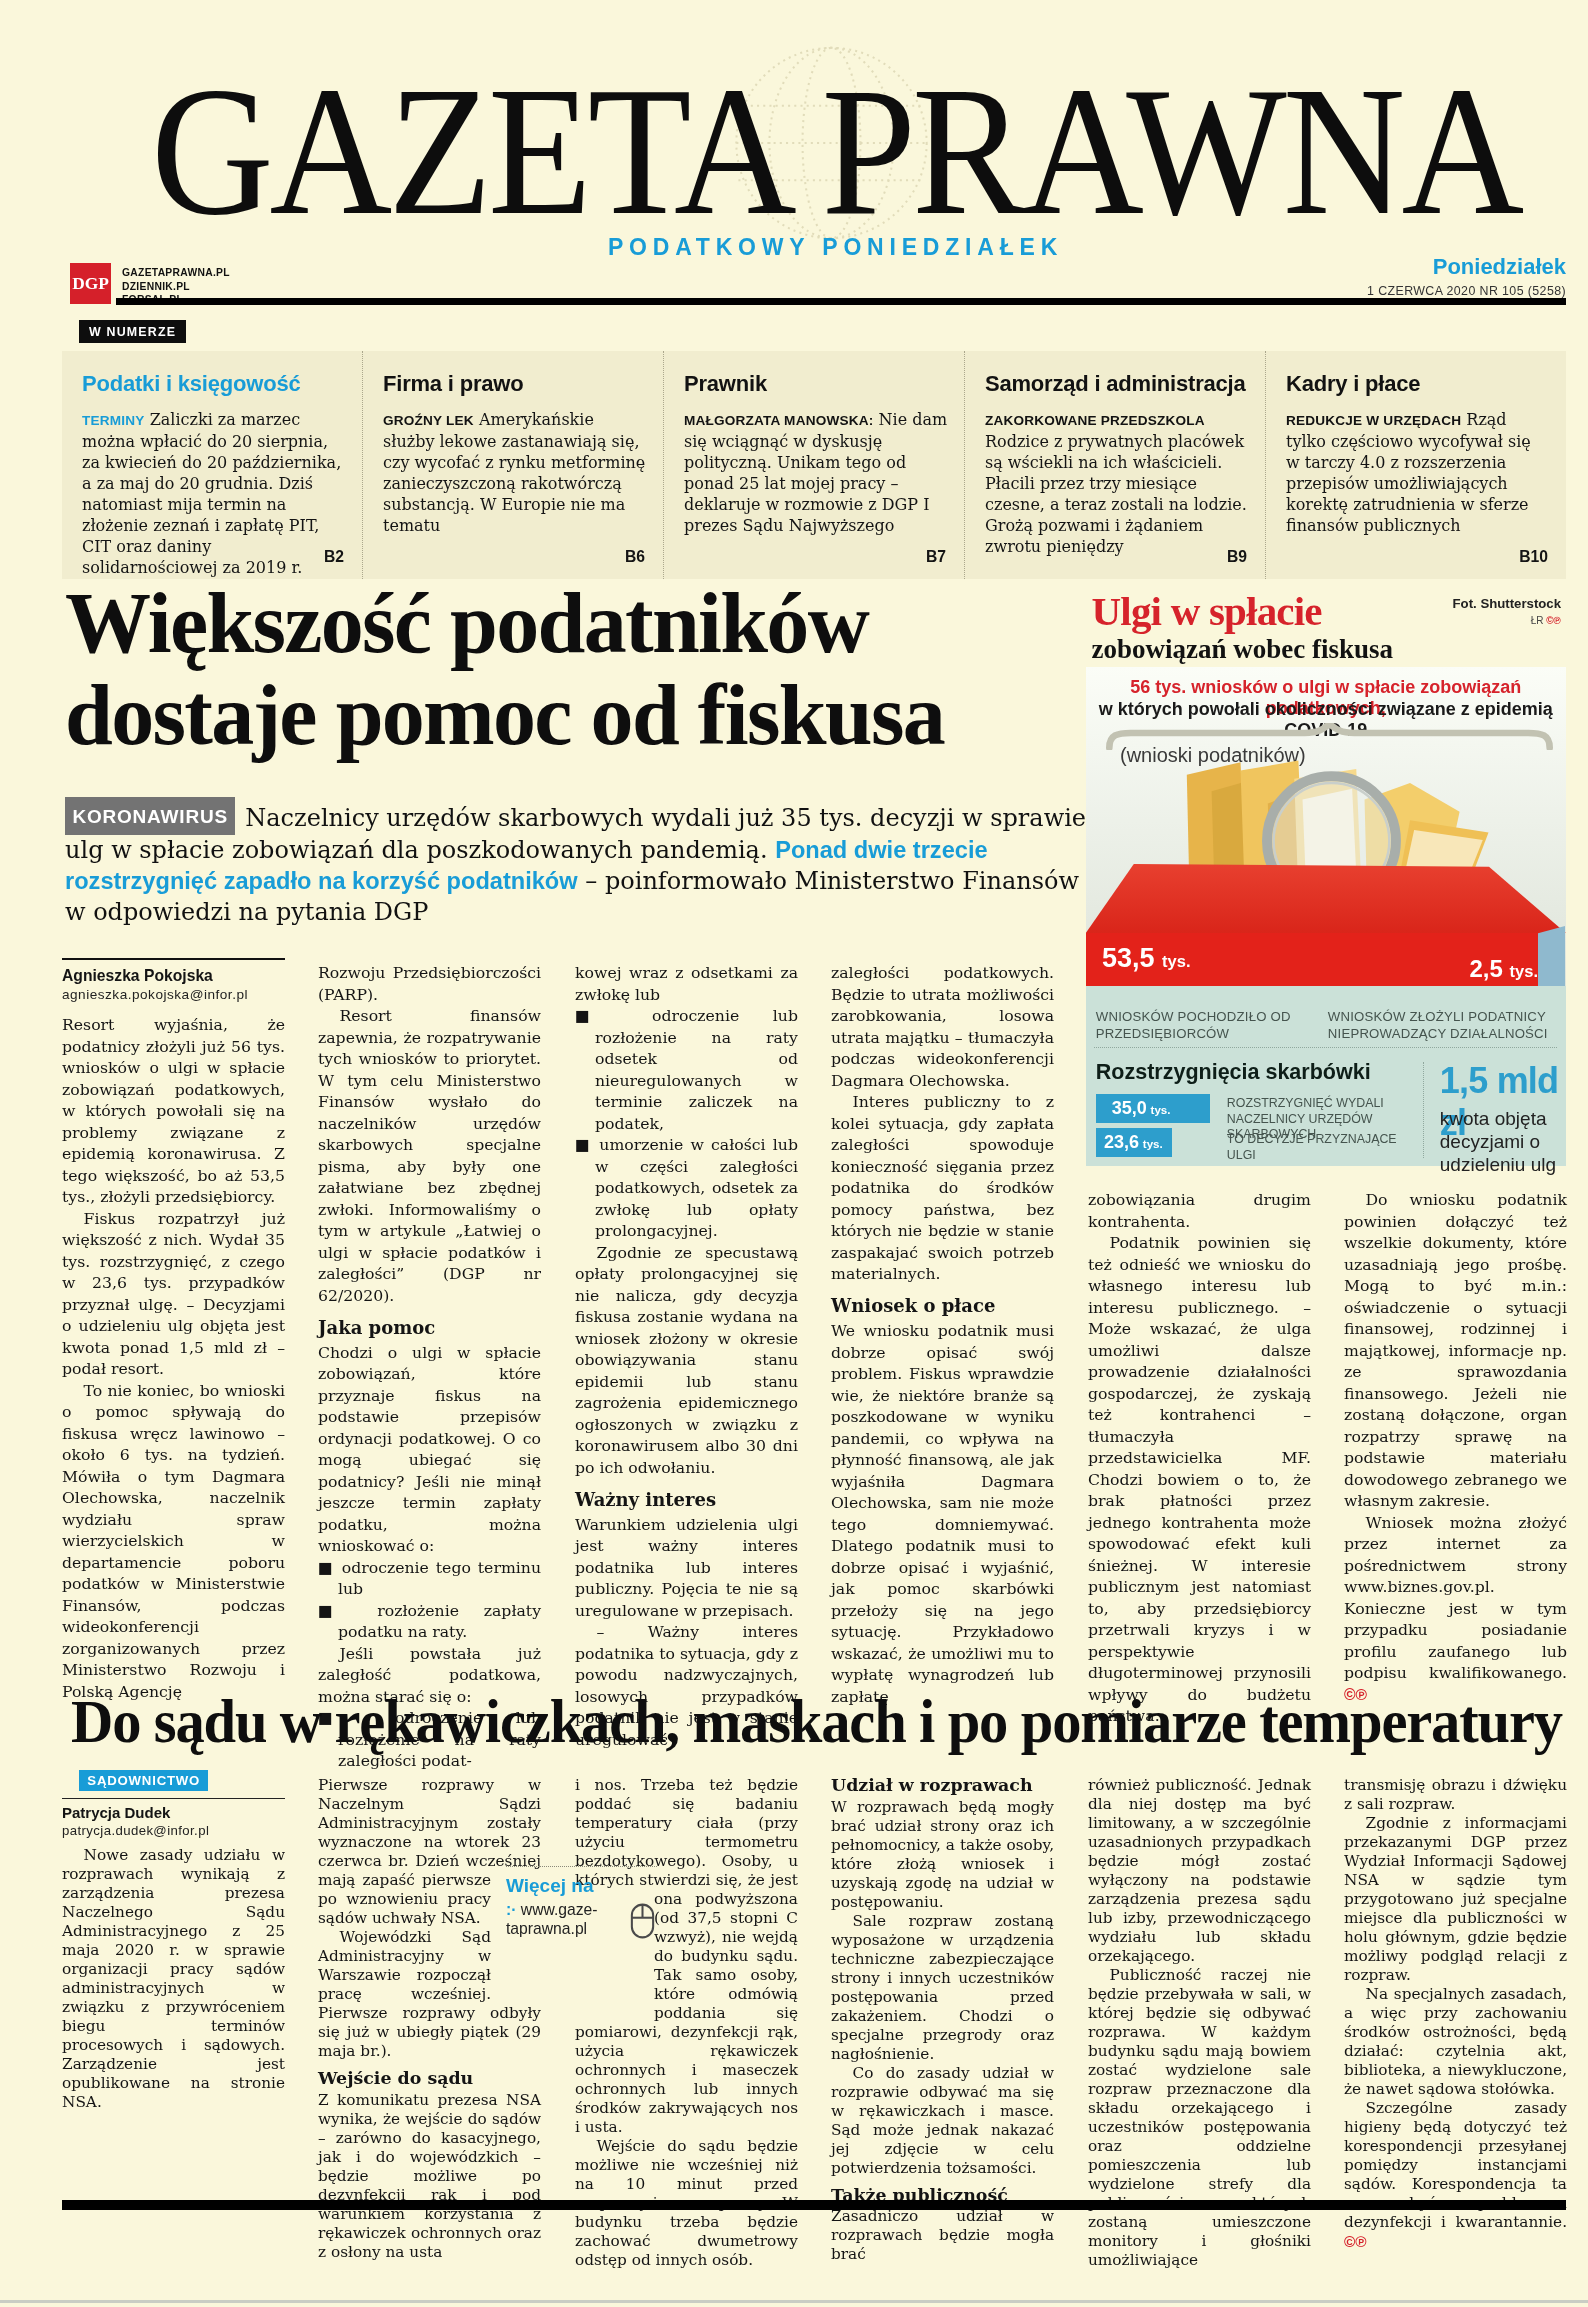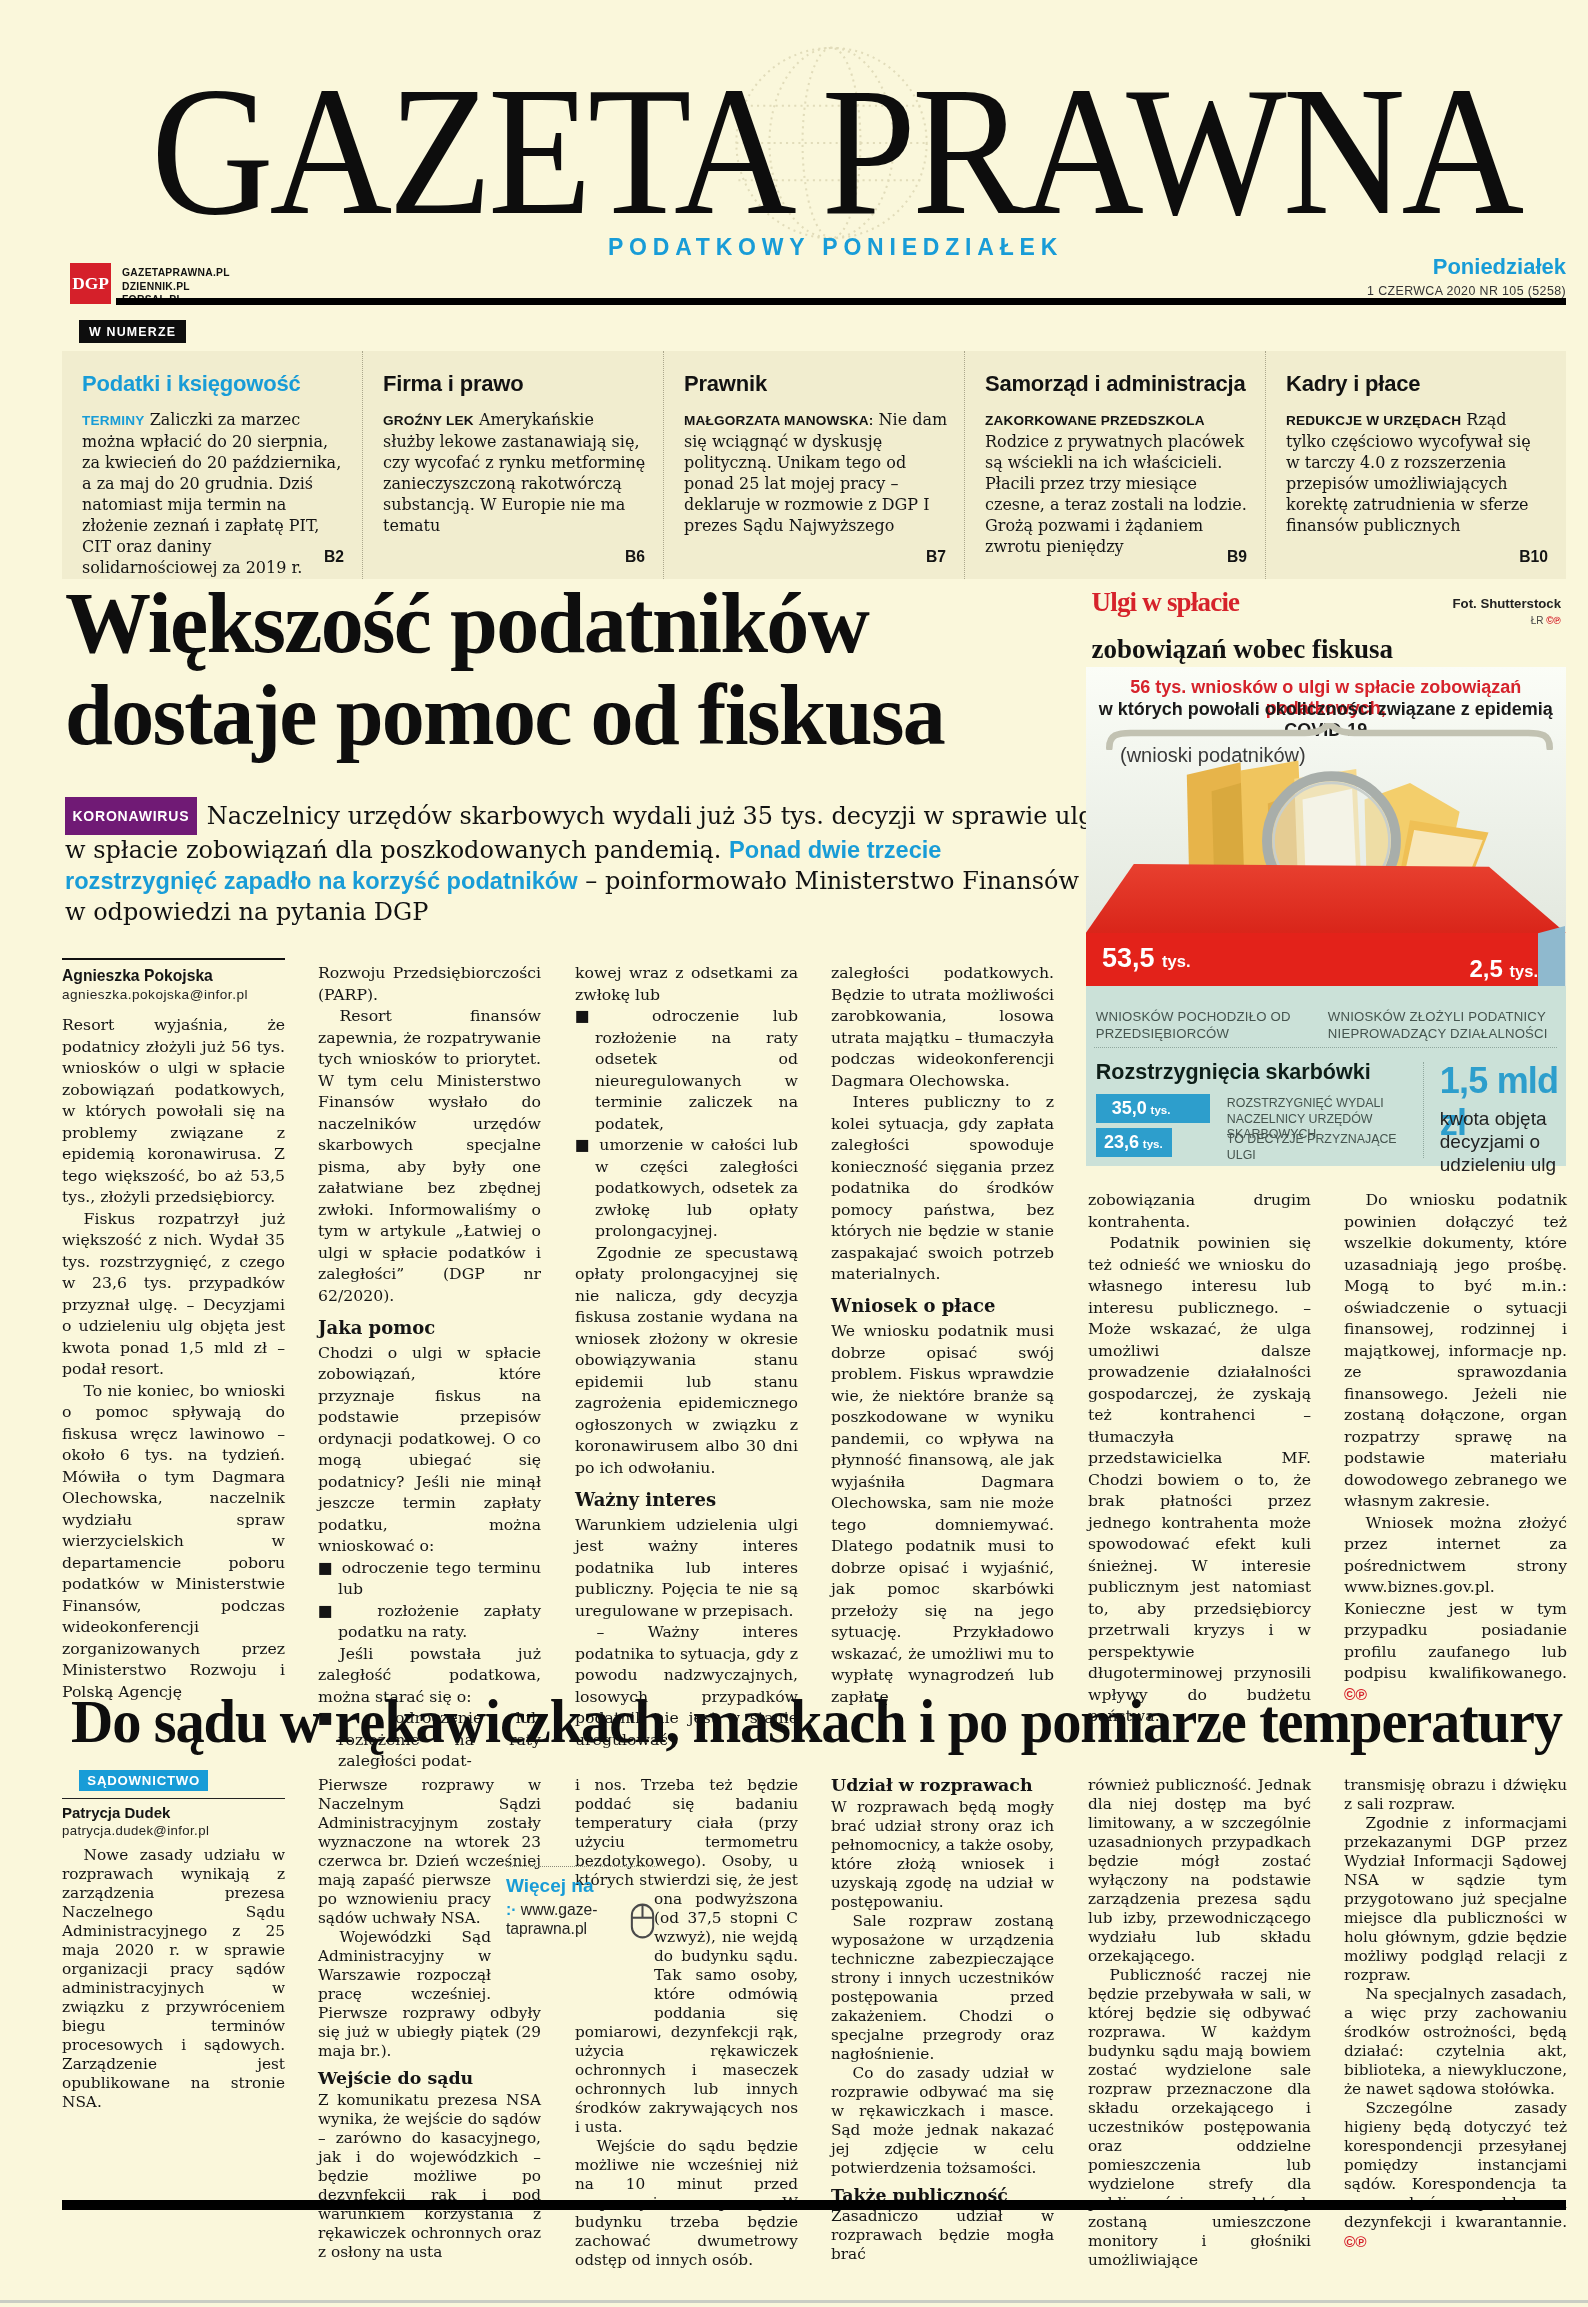--- a/index.html
+++ b/index.html
@@ -24,37 +24,37 @@
   .band h3{margin:0 0 11.6px;font-family:"Liberation Sans",sans-serif;font-weight:bold;font-size:22px;letter-spacing:-0.2px;color:#121212;}
   .band h3.blue{color:#189CD7;}
   .band p{margin:0;font-size:16px;line-height:21px;}
   .band .tag{font-family:"Liberation Sans",sans-serif;font-weight:bold;font-size:13.6px;letter-spacing:0.2px;color:#121212;}
   .band .tag.blue{color:#189CD7;}
   .band .pref{position:absolute;right:18px;bottom:13.2px;font-family:"Liberation Sans",sans-serif;font-weight:bold;font-size:15.7px;}
 
   
   .headline{position:absolute;left:65px;top:577px;font-family:"Liberation Serif",serif;font-weight:bold;font-size:86px;line-height:92px;letter-spacing:-1.7px;color:#0E0E0E;}
   .lead{position:absolute;left:65px;top:797px;width:1034px;font-size:24px;line-height:31px;color:#111;}
-  .badge{display:inline-block;background:#701a75;color:#fff;font-family:"Liberation Sans",sans-serif;font-weight:bold;font-size:14px;letter-spacing:0.8px;padding:4.1px 7.4px 2.5px;vertical-align:3.3px;margin-right:10px;}
+  .badge{display:inline-block;background:#737373;color:#fff;font-family:"Liberation Sans",sans-serif;font-weight:bold;font-size:19px;letter-spacing:0.8px;padding:4.1px 7.4px 2.5px;vertical-align:3.3px;margin-right:10px;}
   .lead .hl{font-family:"Liberation Sans",sans-serif;font-weight:bold;font-size:23.6px;color:#189CD7;}
   .byline{position:absolute;left:62px;top:958px;width:223px;border-top:2.5px solid #111;padding-top:7.4px;}
   .byline .nm{font-family:"Liberation Sans",sans-serif;font-weight:bold;font-size:15.7px;}
   .byline .em{font-family:"Liberation Sans",sans-serif;font-size:13.6px;letter-spacing:0.5px;color:#222;margin-top:1.7px;}
   .col{position:absolute;width:223px;font-size:15.7px;line-height:21.5px;text-align:justify;}
   .c1{left:62px;top:1014px;} .c2{left:318px;top:962px;} .c3{left:575px;top:962px;} .c4{left:831px;top:962px;}
   .c5{left:1088px;top:1189px;} .c6{left:1344px;top:1189px;}
   .col p{margin:0;text-indent:21.5px;}
   .col p.nf{text-indent:0;}
   .col p.bl{text-indent:-20px;padding-left:20px;}
   .col h4{margin:10.8px 0 3.3px;font-size:18px;font-weight:bold;text-indent:0;}
   .cr{color:#D5202A;font-family:"Liberation Sans",sans-serif;font-weight:bold;white-space:nowrap;}
 
   
   .info{position:absolute;left:1075px;top:579px;width:496px;height:589px;font-family:"Liberation Sans",sans-serif;}
-  .info-title{position:absolute;left:16.5px;top:8.3px;font-family:"Liberation Serif",serif;font-weight:bold;font-size:27px;letter-spacing:-0.8px;color:#D6232B;}
+  .info-title{position:absolute;left:16.5px;top:8.3px;font-family:"Liberation Serif",serif;font-weight:bold;font-size:41px;letter-spacing:-0.8px;color:#D6232B;}
   .info-sub{position:absolute;left:16.5px;top:55px;font-family:"Liberation Serif",serif;font-weight:bold;font-size:27px;color:#121212;}
   .credit{position:absolute;right:10px;top:16.5px;font-weight:bold;font-size:13.2px;color:#222;text-align:right;}
   .credit2{position:absolute;right:10px;top:36px;font-size:10px;color:#444;text-align:right;padding-left:16px;}
   .panel{position:absolute;left:10.8px;top:88px;width:480px;height:319px;background:linear-gradient(#FBFDF7,#DEE4DA);}
   .callout1{position:absolute;left:10.8px;top:98px;width:480px;text-align:center;font-weight:bold;font-size:18px;color:#D6232B;}
   .callout2{position:absolute;left:10.8px;top:120px;width:480px;text-align:center;font-weight:bold;font-size:18px;color:#1A1A1A;}
   .brace{position:absolute;left:31px;top:144px;}
   .wn-note{position:absolute;left:45px;top:165px;font-size:20px;color:#3A3A3A;}
   .folders{position:absolute;left:87px;top:175px;}
   .pod-top{position:absolute;left:10.8px;top:285px;width:480px;height:69px;background:linear-gradient(#E8402F,#D9251A);clip-path:polygon(10% 0,84% 4%,100% 100%,0 100%);}

